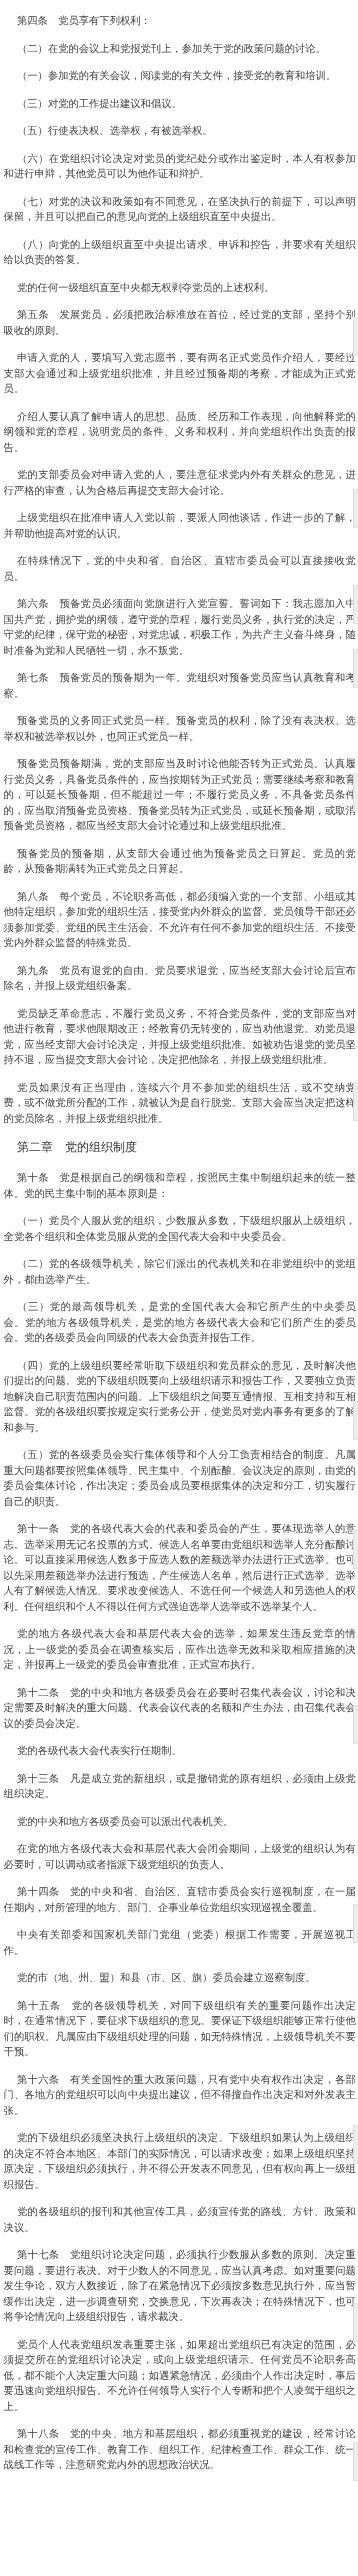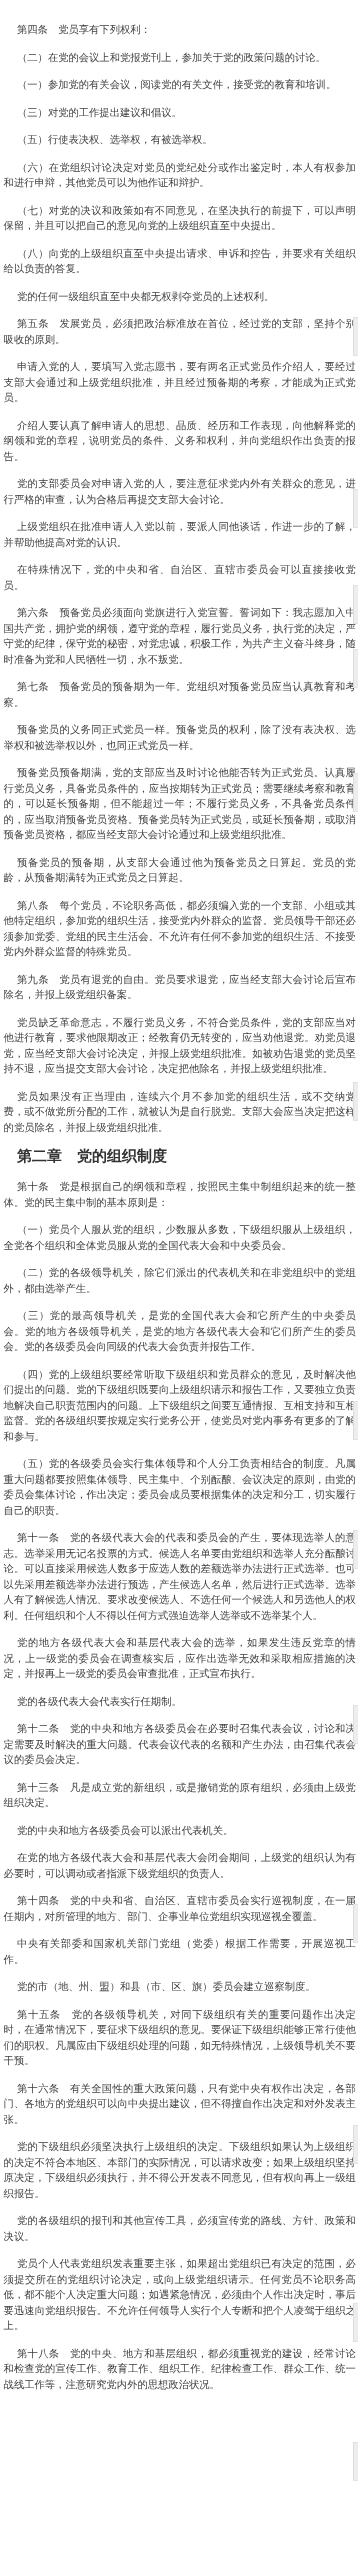--- a/index.html
+++ b/index.html
@@ -7,30 +7,29 @@
     width: 359px; height: 3998px; overflow: hidden; position: relative;
     background: #ffffff;
     font-family: "DejaVu Sans", "Liberation Sans", sans-serif;
   }
   #doc {
     padding: 1px 3.1px 0 3.6px;
     color: #3e3e3e;
     font-size: 10.3px;
     line-height: 15.5px;
     text-align: justify;
-    margin-top: 9px;
   }
   #doc p {
     margin: 12px 0;
     text-indent: 13.4px;
   }
   #doc h2 {
     margin: 14.4px 0;
-    font-size: 15px;
-    font-weight: bold;
+    font-size: 12px;
+    font-weight: normal;
     color: #333333;
     text-indent: 13.4px;
     line-height: 15.5px;
   }
   .scroll-frag {
     position: absolute;
     right: 0;
     width: 4.6px;
     background: #ededed;
     border-left: 0.5px solid #dcdcdc;
@@ -68,32 +67,33 @@
     <p>党员如果没有正当理由，连续六个月不参加党的组织生活，或不交纳党费，或不做党所分配的工作，就被认为是自行脱党。支部大会应当决定把这样的党员除名，并报上级党组织批准。</p>
     <h2>第二章　党的组织制度</h2>
     <p>第十条　党是根据自己的纲领和章程，按照民主集中制组织起来的统一整体。党的民主集中制的基本原则是：</p>
     <p>（一）党员个人服从党的组织，少数服从多数，下级组织服从上级组织，全党各个组织和全体党员服从党的全国代表大会和中央委员会。</p>
     <p>（二）党的各级领导机关，除它们派出的代表机关和在非党组织中的党组外，都由选举产生。</p>
     <p>（三）党的最高领导机关，是党的全国代表大会和它所产生的中央委员会。党的地方各级领导机关，是党的地方各级代表大会和它们所产生的委员会。党的各级委员会向同级的代表大会负责并报告工作。</p>
     <p>（四）党的上级组织要经常听取下级组织和党员群众的意见，及时解决他们提出的问题。党的下级组织既要向上级组织请示和报告工作，又要独立负责地解决自己职责范围内的问题。上下级组织之间要互通情报、互相支持和互相监督。党的各级组织要按规定实行党务公开，使党员对党内事务有更多的了解和参与。</p>
     <p>（五）党的各级委员会实行集体领导和个人分工负责相结合的制度。凡属重大问题都要按照集体领导、民主集中、个别酝酿、会议决定的原则，由党的委员会集体讨论，作出决定；委员会成员要根据集体的决定和分工，切实履行自己的职责。</p>
     <p>第十一条　党的各级代表大会的代表和委员会的产生，要体现选举人的意志。选举采用无记名投票的方式。候选人名单要由党组织和选举人充分酝酿讨论。可以直接采用候选人数多于应选人数的差额选举办法进行正式选举。也可以先采用差额选举办法进行预选，产生候选人名单，然后进行正式选举。选举人有了解候选人情况、要求改变候选人、不选任何一个候选人和另选他人的权利。任何组织和个人不得以任何方式强迫选举人选举或不选举某个人。</p>
     <p>党的地方各级代表大会和基层代表大会的选举，如果发生违反党章的情况，上一级党的委员会在调查核实后，应作出选举无效和采取相应措施的决定，并报再上一级党的委员会审查批准，正式宣布执行。</p>
+    <p>第十二条　党的中央和地方各级委员会在必要时召集代表会议，讨论和决定需要及时解决的重大问题。代表会议代表的名额和产生办法，由召集代表会议的委员会决定。</p>
     <p>党的各级代表大会代表实行任期制。</p>
-    <p>第十二条　党的中央和地方各级委员会在必要时召集代表会议，讨论和决定需要及时解决的重大问题。代表会议代表的名额和产生办法，由召集代表会议的委员会决定。</p>
     <p>第十三条　凡是成立党的新组织，或是撤销党的原有组织，必须由上级党组织决定。</p>
     <p>党的中央和地方各级委员会可以派出代表机关。</p>
     <p>在党的地方各级代表大会和基层代表大会闭会期间，上级党的组织认为有必要时，可以调动或者指派下级党组织的负责人。</p>
     <p>第十四条　党的中央和省、自治区、直辖市委员会实行巡视制度，在一届任期内，对所管理的地方、部门、企事业单位党组织实现巡视全覆盖。</p>
     <p>中央有关部委和国家机关部门党组（党委）根据工作需要，开展巡视工作。</p>
     <p>党的市（地、州、盟）和县（市、区、旗）委员会建立巡察制度。</p>
     <p>第十五条　党的各级领导机关，对同下级组织有关的重要问题作出决定时，在通常情况下，要征求下级组织的意见。要保证下级组织能够正常行使他们的职权。凡属应由下级组织处理的问题，如无特殊情况，上级领导机关不要干预。</p>
     <p>第十六条　有关全国性的重大政策问题，只有党中央有权作出决定，各部门、各地方的党组织可以向中央提出建议，但不得擅自作出决定和对外发表主张。</p>
     <p>党的下级组织必须坚决执行上级组织的决定。下级组织如果认为上级组织的决定不符合本地区、本部门的实际情况，可以请求改变；如果上级组织坚持原决定，下级组织必须执行，并不得公开发表不同意见，但有权向再上一级组织报告。</p>
     <p>党的各级组织的报刊和其他宣传工具，必须宣传党的路线、方针、政策和决议。</p>
+    <p>第十七条　党组织讨论决定问题，必须执行少数服从多数的原则。决定重要问题，要进行表决。对于少数人的不同意见，应当认真考虑。如对重要问题发生争论，双方人数接近，除了在紧急情况下必须按多数意见执行外，应当暂缓作出决定，进一步调查研究，交换意见，下次再表决；在特殊情况下，也可将争论情况向上级组织报告，请求裁决。</p>
     <p>党员个人代表党组织发表重要主张，如果超出党组织已有决定的范围，必须提交所在的党组织讨论决定，或向上级党组织请示。任何党员不论职务高低，都不能个人决定重大问题；如遇紧急情况，必须由个人作出决定时，事后要迅速向党组织报告。不允许任何领导人实行个人专断和把个人凌驾于组织之上。</p>
     <p>第十八条　党的中央、地方和基层组织，都必须重视党的建设，经常讨论和检查党的宣传工作、教育工作、组织工作、纪律检查工作、群众工作、统一战线工作等，注意研究党内外的思想政治状况。</p>
   </div>
 <div id="scroll-frags">
     <div class="scroll-frag" style="top: 317px; height: 37px; background: rgb(237, 237, 237);"></div>
     <div class="scroll-frag" style="top: 489px; height: 37px; background: rgb(237, 237, 237);"></div>
     <div class="scroll-frag" style="top: 585px; height: 37px; background: rgb(237, 237, 237);"></div>
     <div class="scroll-frag" style="top: 649px; height: 37px; background: rgb(237, 237, 237);"></div>
     <div class="scroll-frag" style="top: 773px; height: 37px; background: rgb(237, 237, 237);"></div>
     <div class="scroll-frag" style="top: 1082px; height: 37px; background: rgb(237, 237, 237);"></div>

